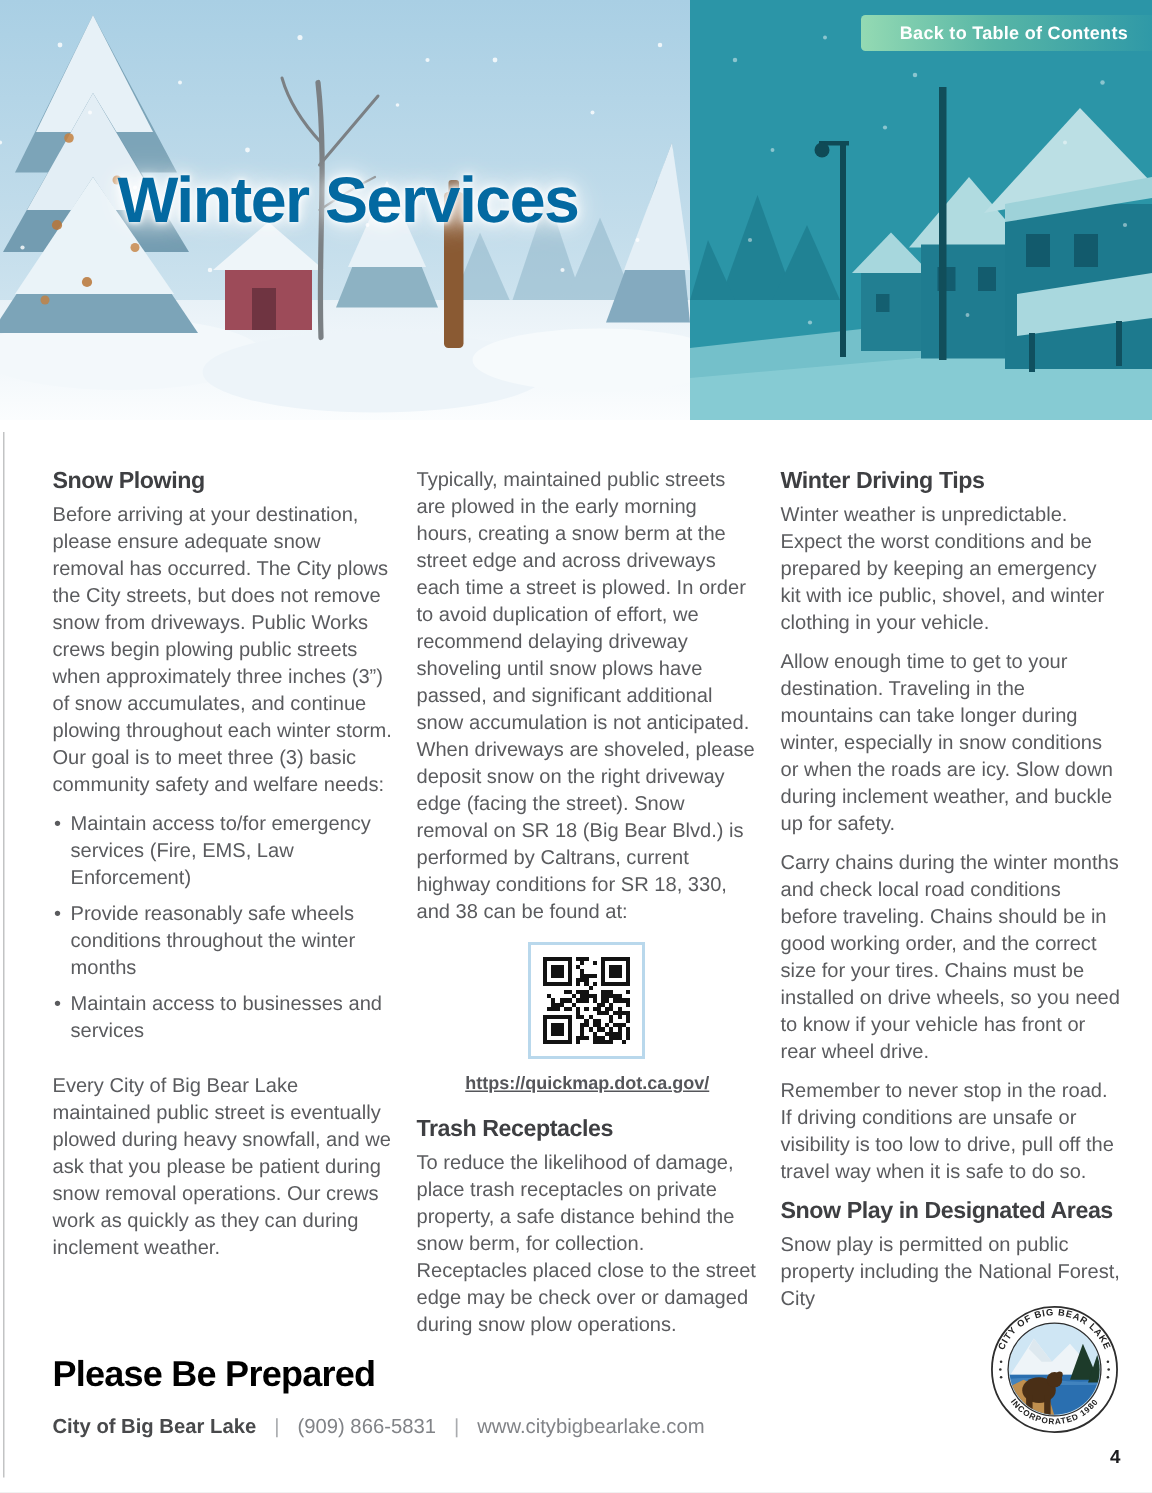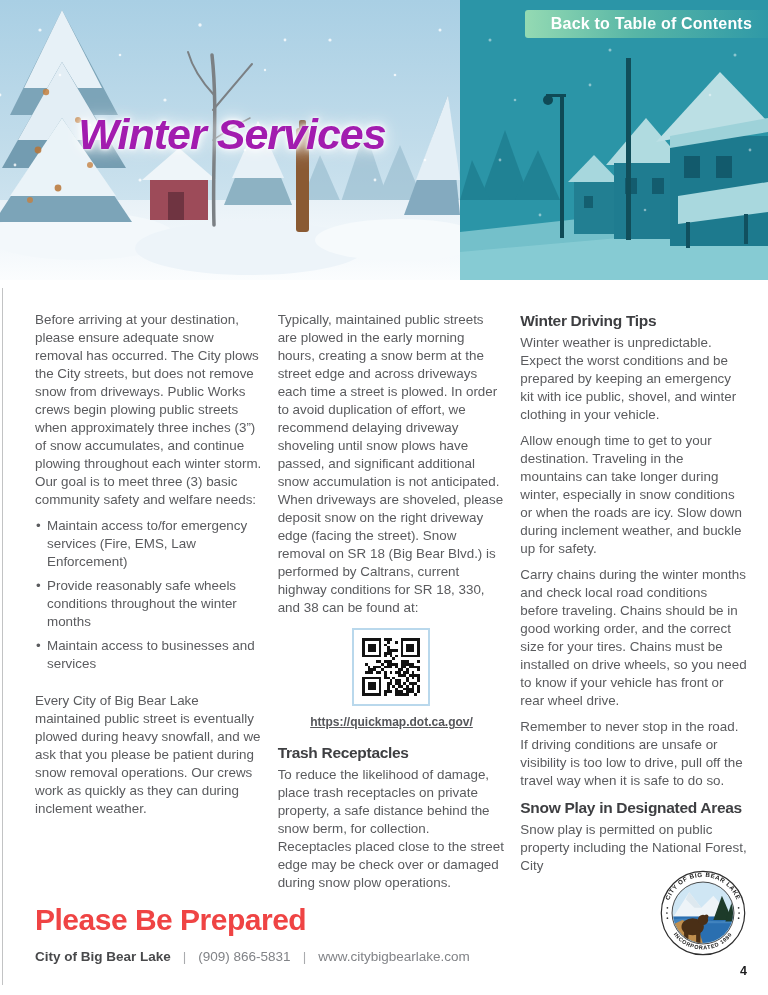--- a/index.html
+++ b/index.html
@@ -8,28 +8,27 @@
     position:relative;width:768px;height:995px;margin:0 auto;background:#ffffff;
     font-family:"Liberation Sans","DejaVu Sans",sans-serif;overflow:hidden;
   }
   
   .banner{position:relative;width:768px;height:280px;overflow:hidden;}
   .banner-left{position:absolute;left:0;top:0;width:460px;height:280px;overflow:hidden;}
   .banner-right{position:absolute;left:460px;top:0;width:308px;height:280px;overflow:hidden;background:#2b95a7;}
   .banner svg{display:block;}
   .banner-title{
     position:absolute;left:28px;top:110px;width:408px;margin:0;text-align:center;
-    font-size:43px;font-weight:800;letter-spacing:-1px;color:#a21caf;
+    font-size:43px;font-weight:800;letter-spacing:-1px;color:#0369a1;
     text-shadow:0 0 3px #fff,0 0 7px #fff,0 0 14px rgba(255,255,255,.95),0 0 22px rgba(255,255,255,.8);
-    font-style:italic;
   }
   .back-btn{
     position:absolute;top:10px;right:0;display:block;padding:5px 16px 5px 26px;
     background:linear-gradient(90deg,#94dab3 0%,#58b6a6 45%,#2f99a7 100%);
-    color:#ffffff;font-size:16px;font-weight:700;letter-spacing:.2px;text-decoration:none;
+    color:#ffffff;font-size:12px;font-weight:700;letter-spacing:.2px;text-decoration:none;
     border-radius:3px 0 0 3px;cursor:pointer;
   }
   
   .content{
     position:absolute;left:0;top:280px;width:768px;height:625px;
     padding:31px 20px 0 35px;display:grid;grid-template-columns:1fr 1fr 1fr;gap:15px;
   }
   .col{color:#5a5b5e;font-size:13.4px;line-height:18px;}
   .col h3{
     margin:0 0 3px 0;font-size:15.5px;line-height:20px;font-weight:700;
@@ -44,21 +43,21 @@
   .qr-box{
     display:inline-block;background:#ffffff;border:2px solid #b9d8ec;padding:8px;line-height:0;
   }
   .qr-box svg{width:58px;height:58px;}
   .qr-link{
     display:block;margin-top:7px;color:#55565a;font-size:12px;font-weight:700;
     text-decoration:underline;cursor:pointer;
   }
   
   .footer{position:absolute;left:35px;top:903px;}
-  .footer-headline{margin:0 0 12px 0;font-size:30px;font-weight:800;letter-spacing:-0.5px;color:#ef4444;}
+  .footer-headline{margin:0 0 12px 0;font-size:24px;font-weight:800;letter-spacing:-0.5px;color:#000000;}
   .contact{font-size:13.5px;color:#818387;}
   .contact .org{font-weight:700;color:#48494b;}
   .contact .sep{margin:0 12px;color:#a9abae;}
   .seal{position:absolute;right:22px;top:870px;width:86px;height:86px;}
   .page-num{position:absolute;right:21px;top:964px;font-size:12.5px;font-weight:700;color:#1c1c1e;}
   .edge-line{position:absolute;left:2px;top:288px;height:697px;width:1px;background:#8f9194;opacity:.55;}
 </style>
 </head>
 <body>
 
@@ -220,20 +219,21 @@
       </svg>
 
     </div>
 
     <a class="back-btn">Back to Table of Contents</a>
   </header>
 
   <main class="content">
 
     <section class="col">
+      <h3>Snow Plowing</h3>
       <p>Before arriving at your destination, please ensure adequate snow removal has occurred. The City plows the City streets, but does not remove snow from driveways. Public Works crews begin plowing public streets when approximately three inches (3”) of snow accumulates, and continue plowing throughout each winter storm. Our goal is to meet three (3) basic community safety and welfare needs:</p>
       <ul>
         <li>Maintain access to/for emergency services (Fire, EMS, Law Enforcement)</li>
         <li>Provide reasonably safe wheels conditions throughout the winter months</li>
         <li>Maintain access to businesses and services</li>
       </ul>
       <p class="spaced">Every City of Big Bear Lake maintained public street is eventually plowed during heavy snowfall, and we ask that you please be patient during snow removal operations. Our crews work as quickly as they can during inclement weather.</p>
     </section>
 
     <section class="col">

